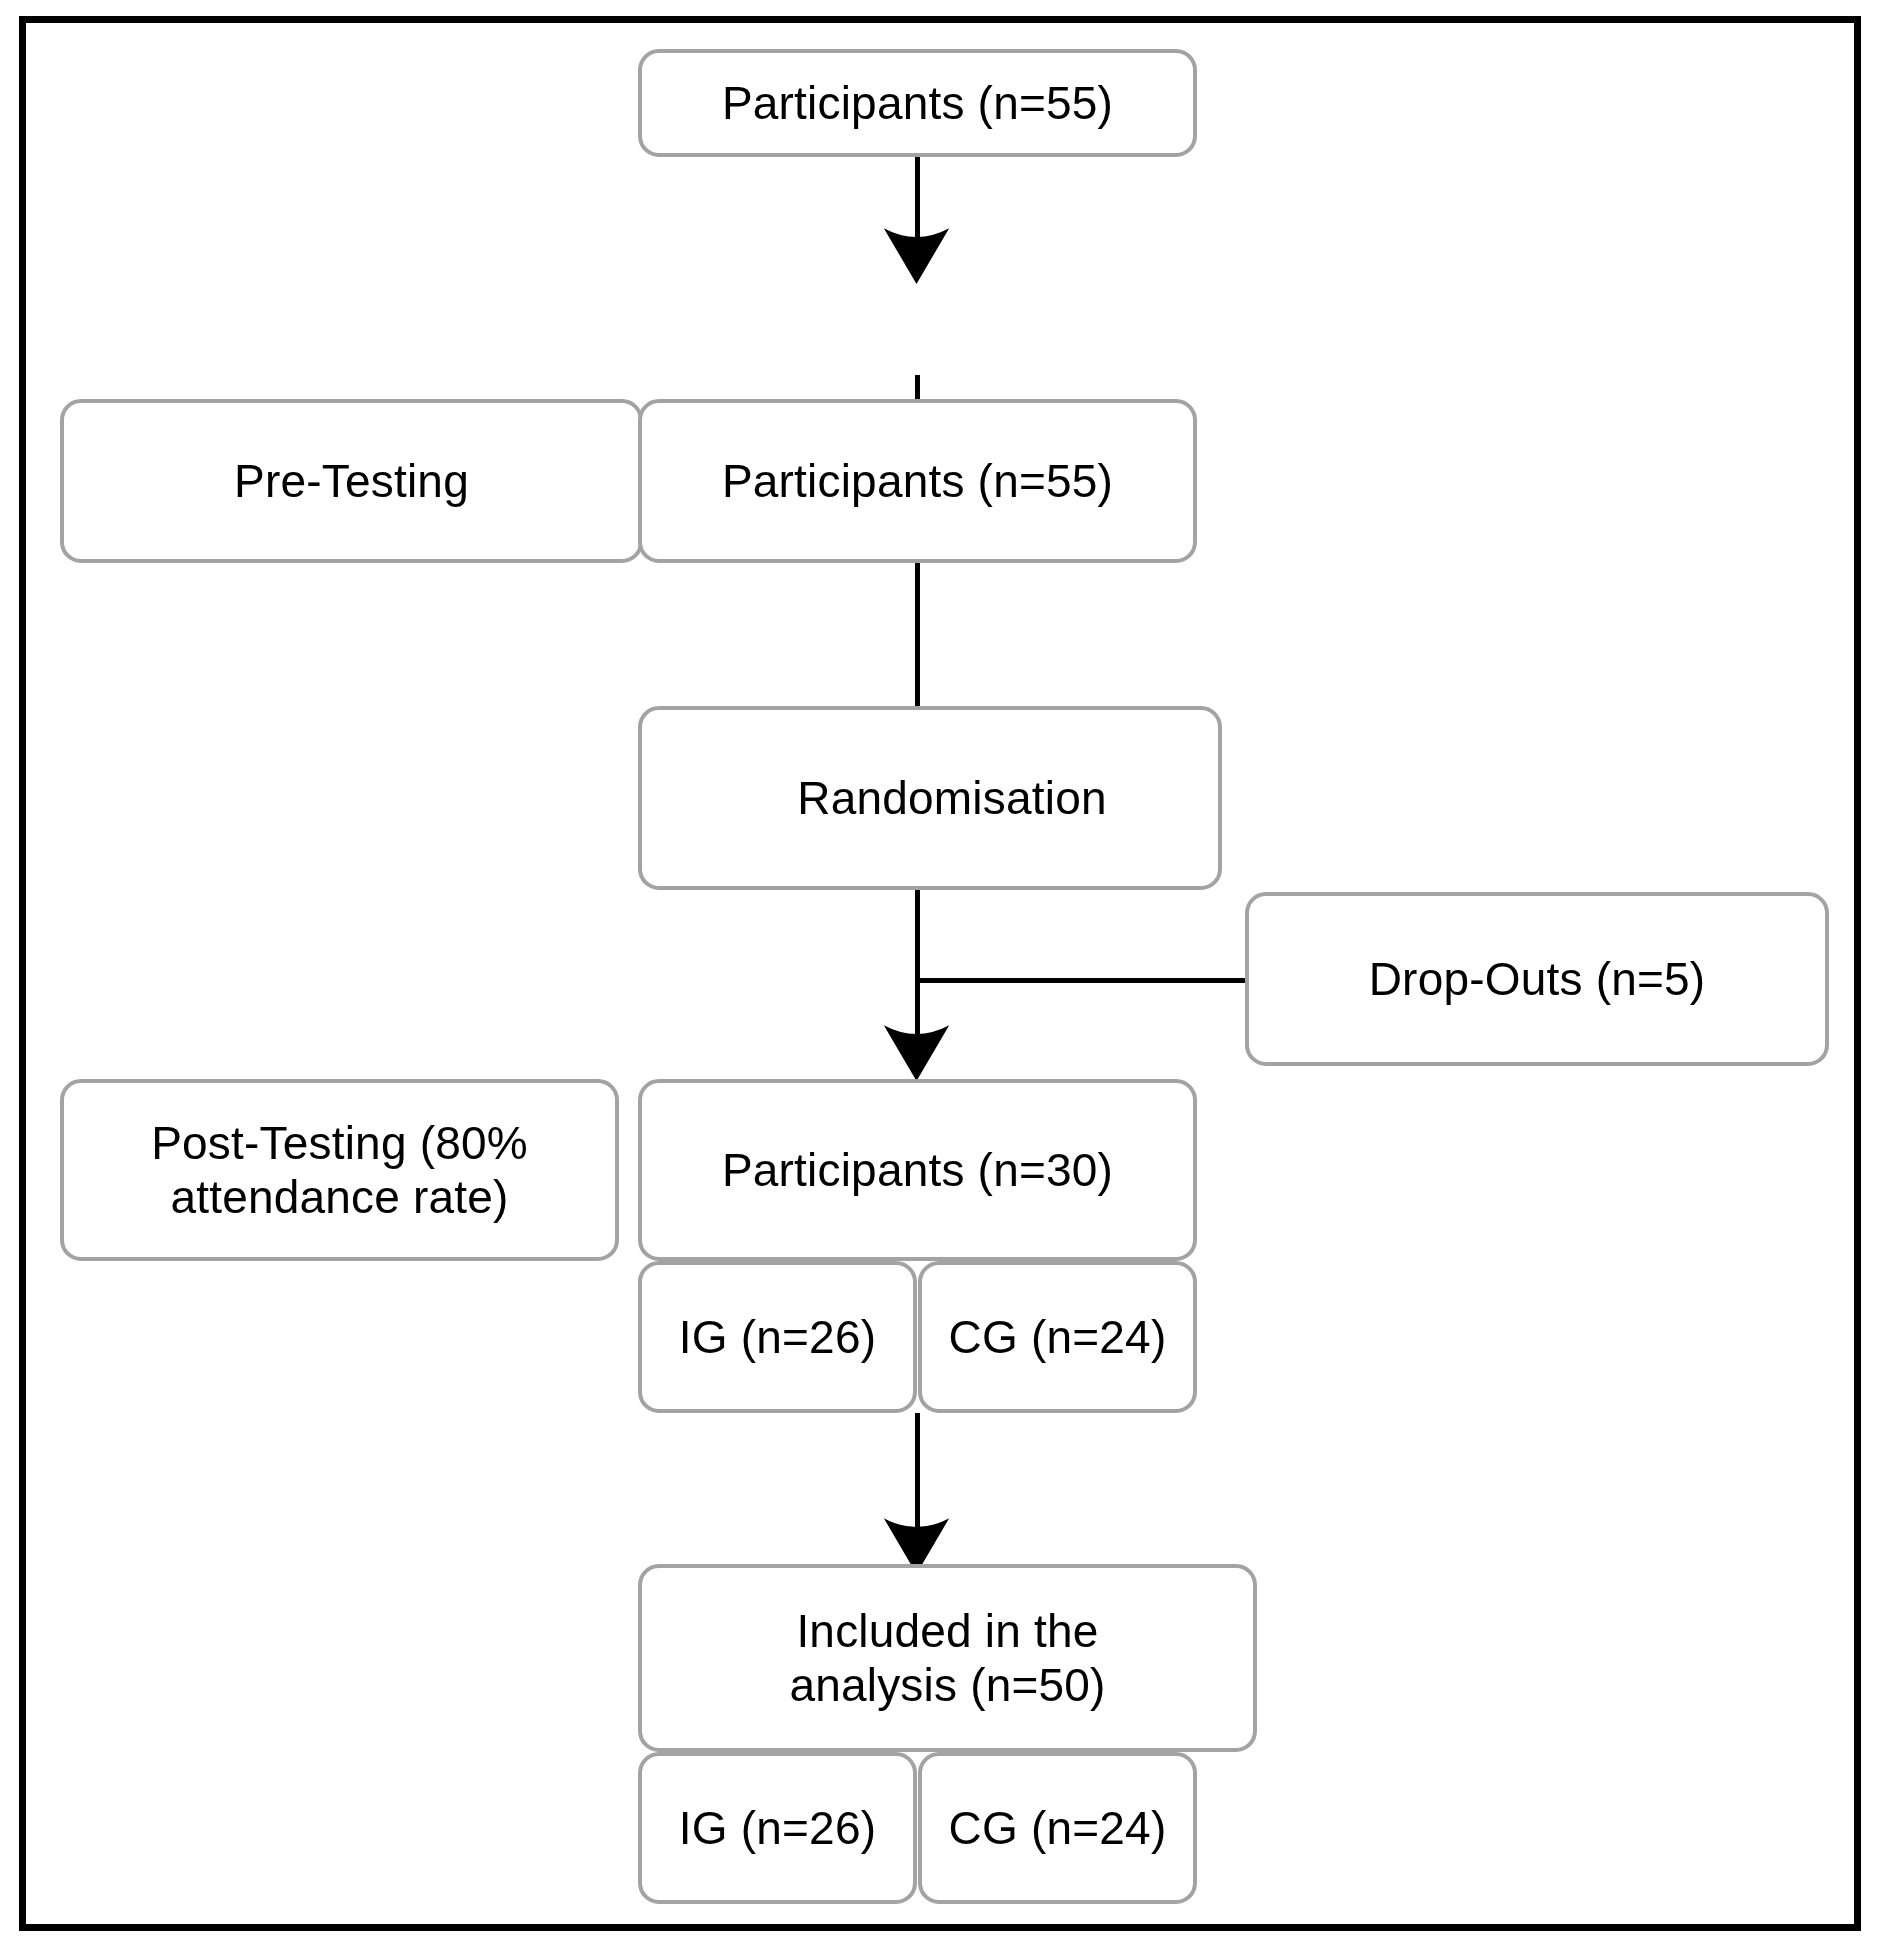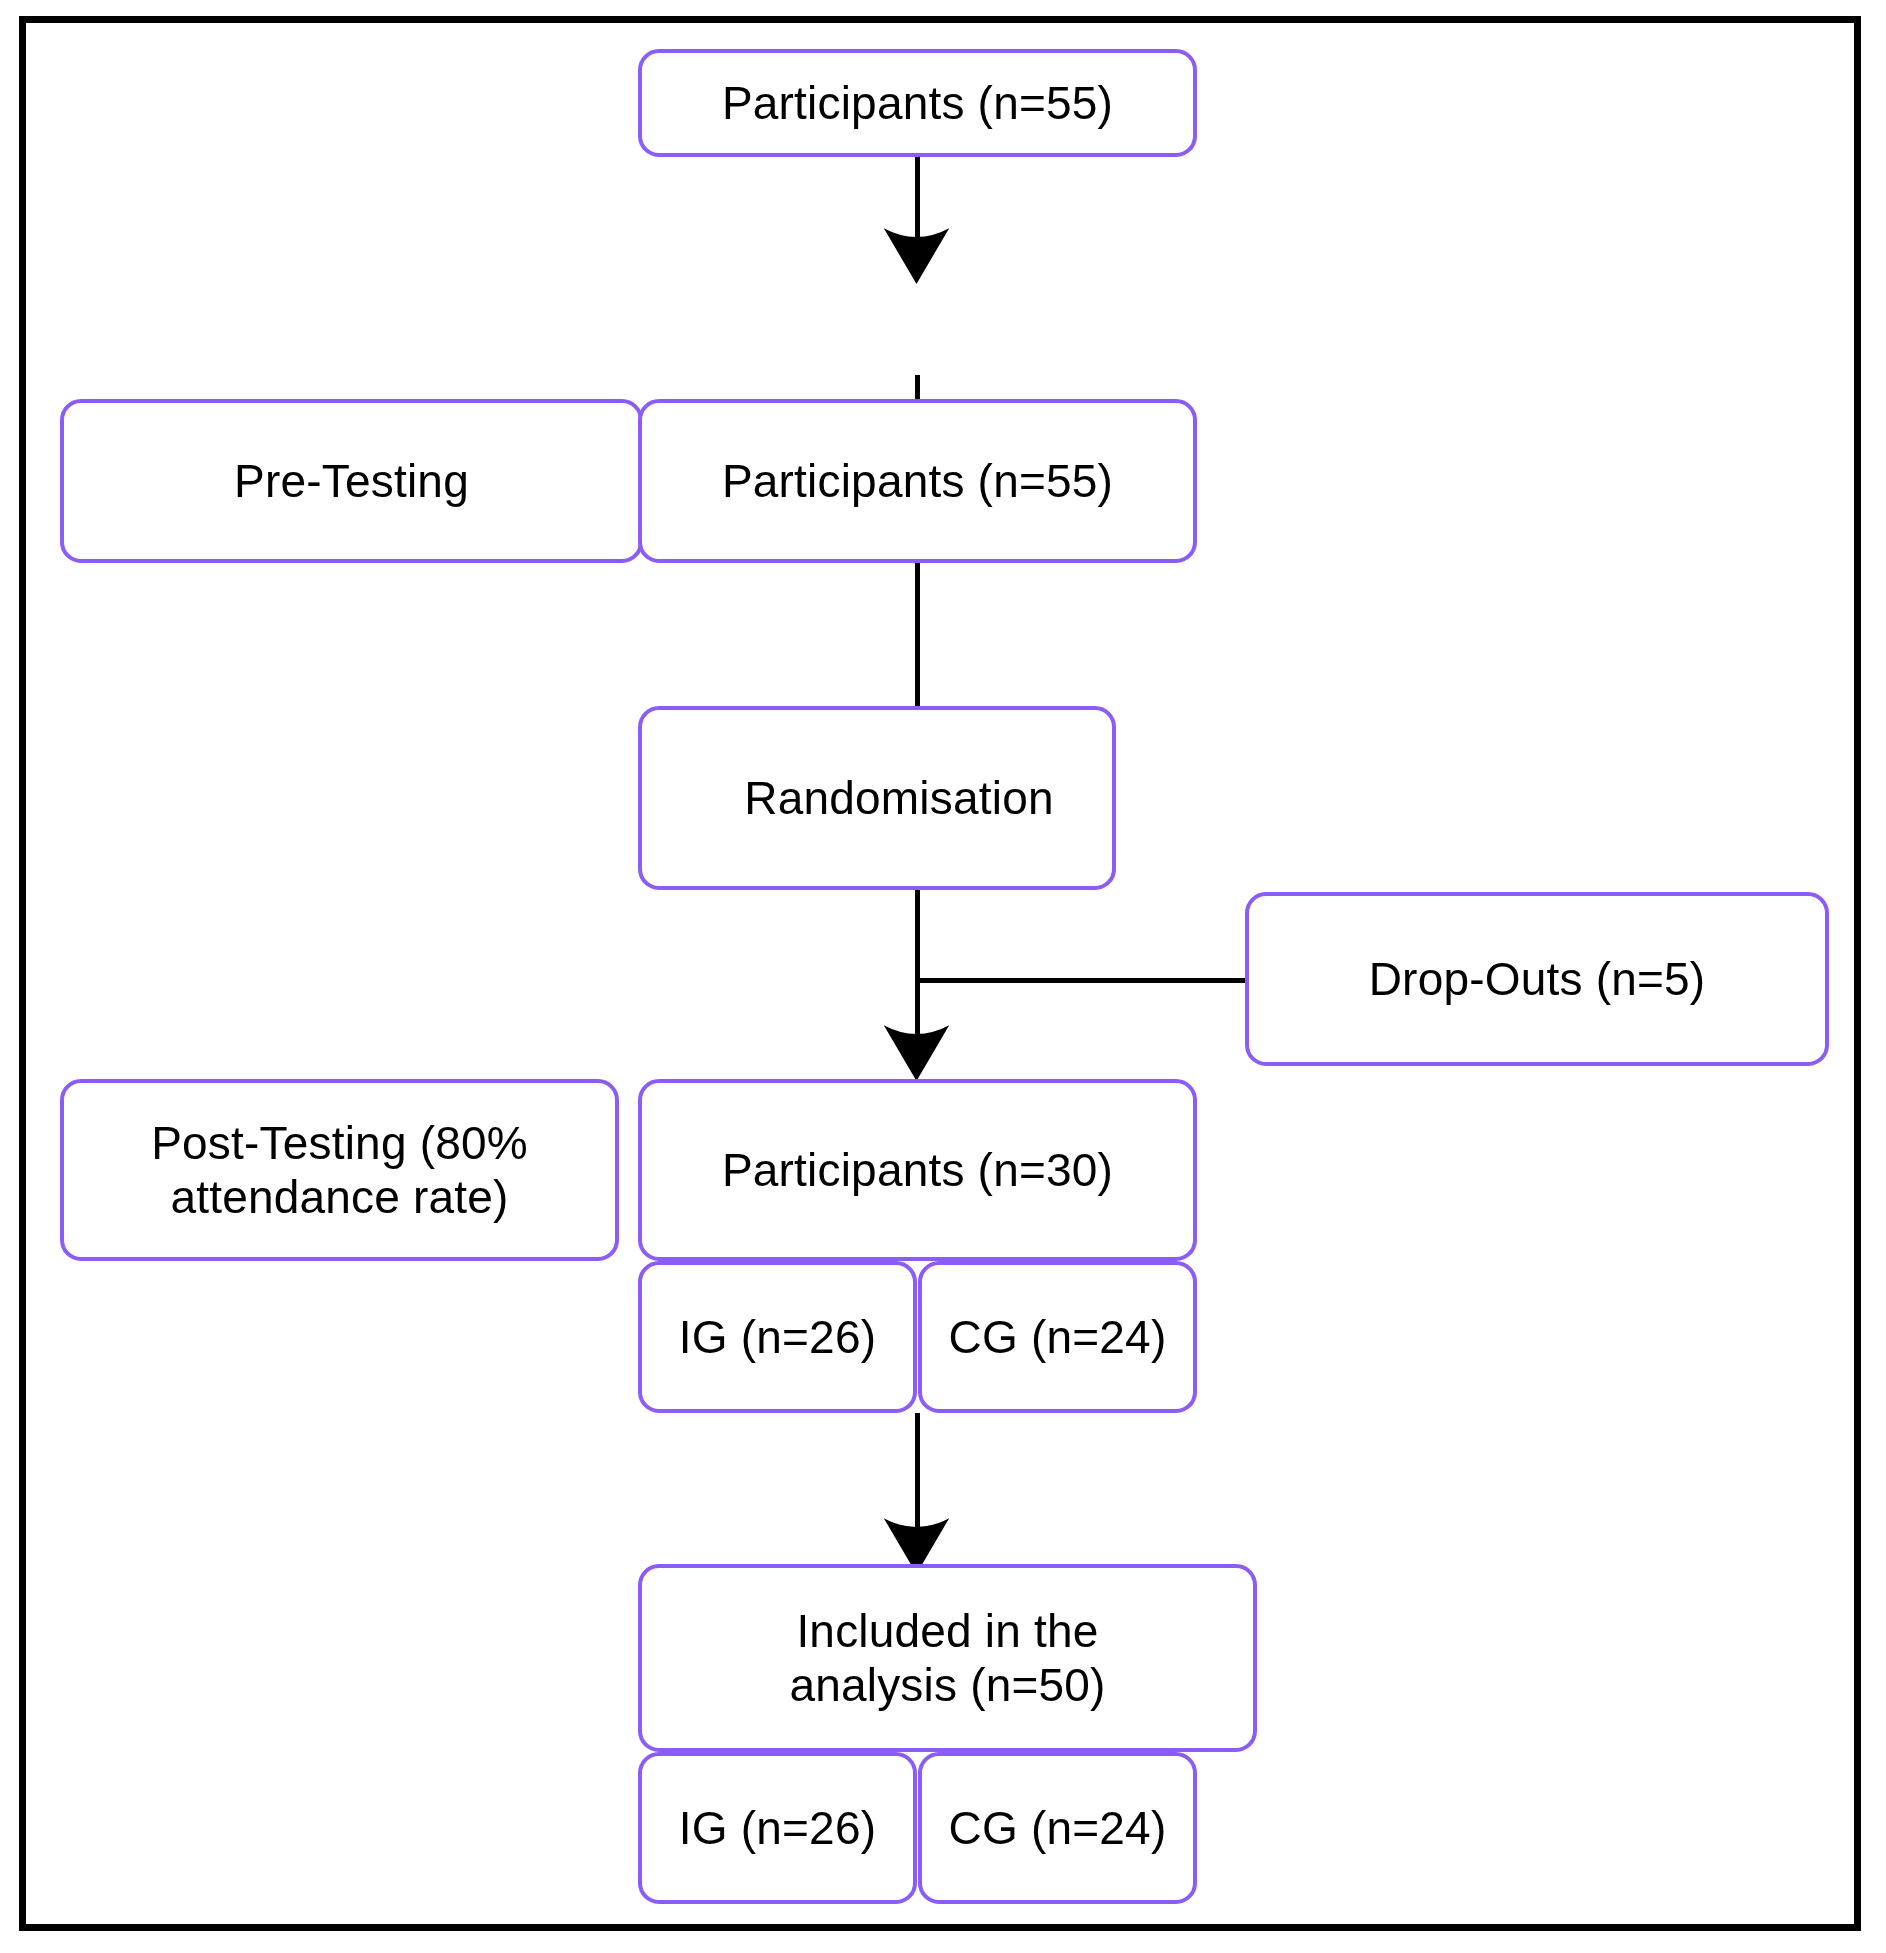--- a/index.html
+++ b/index.html
@@ -25,21 +25,21 @@
     height: 1915px;
     border: 7.2px solid #000000;
     box-sizing: border-box;
     background: #ffffff;
   }
   
   .node {
     position: absolute;
     box-sizing: border-box;
     background: #ffffff;
-    border: 4px solid #8b5cf6;
+    border: 4px solid #a3a3a3;
     border-radius: 21px;
     display: flex;
     align-items: center;
     justify-content: center;
     text-align: center;
     color: #000000;
     font-size: 46px;
     line-height: 1.18;
     letter-spacing: 0.2px;
     z-index: 3;
@@ -106,21 +106,21 @@
   </div>
 
   <div class="node" style="left:60px; top:399px; width:583px; height:164px;">
     <span class="txt">Pre-Testing</span>
   </div>
 
   <div class="node" style="left:638px; top:399px; width:559px; height:164px;">
     <span class="txt">Participants (n=55)</span>
   </div>
 
-  <div class="node" style="left:638px; top:706px; width:478px; height:184px;padding-left:44px;">
+  <div class="node" style="left:638px; top:706px; width:584px; height:184px;padding-left:44px;">
     <span class="txt">Randomisation</span>
   </div>
 
   <div class="node" style="left:1245px; top:892px; width:584px; height:174px;">
     <span class="txt">Drop-Outs (n=5)</span>
   </div>
 
   <div class="node" style="left:60px; top:1079px; width:559px; height:182px;align-items:center;">
     <span class="txt">Post-Testing (80%
 attendance rate)</span>

